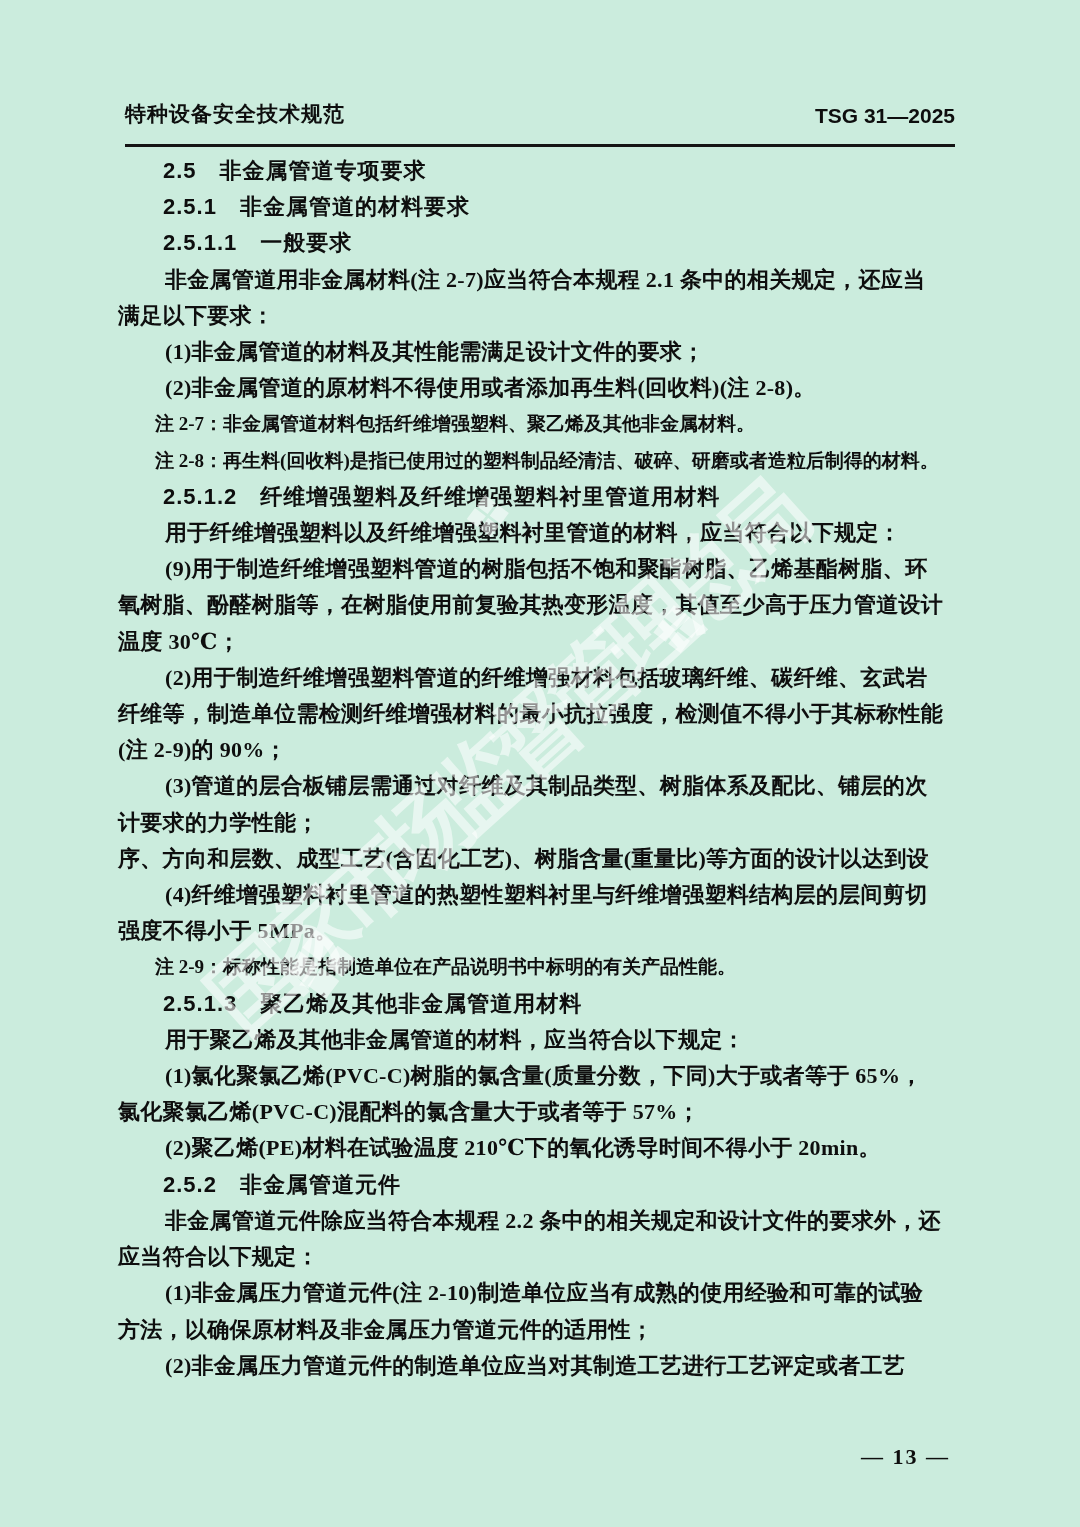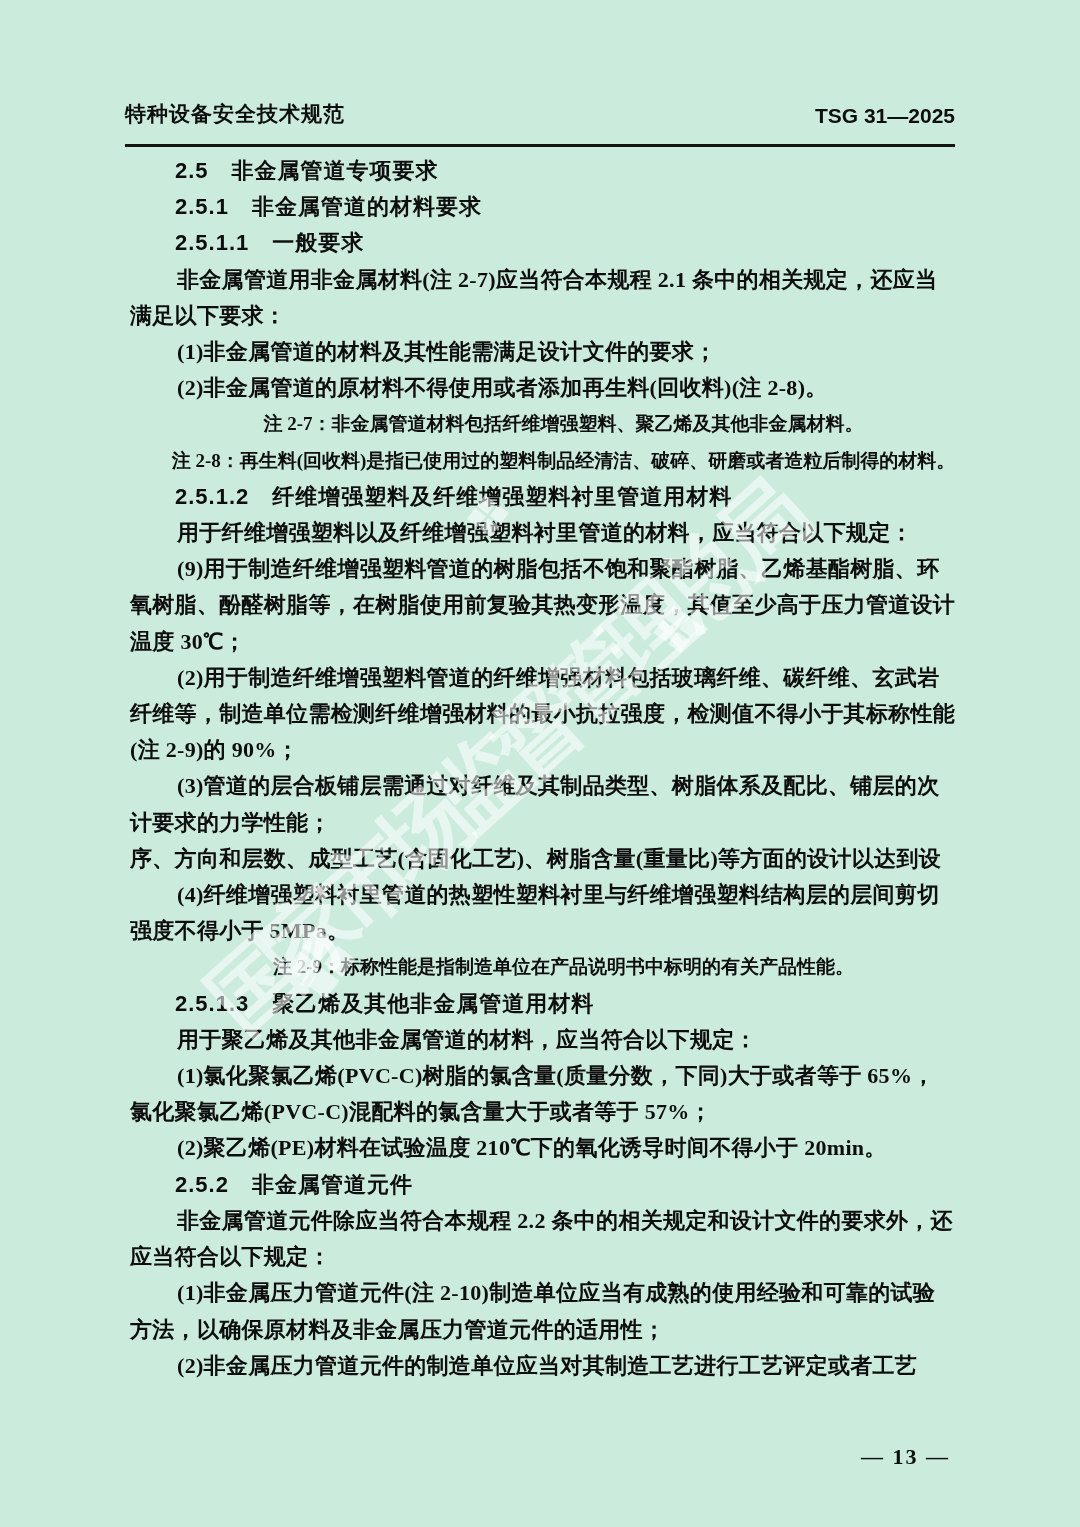--- a/index.html
+++ b/index.html
@@ -16,32 +16,32 @@
     position:absolute;left:125px;top:100px;width:830px;
     display:flex;justify-content:space-between;align-items:flex-end;
     border-bottom:3px solid #141414;
     padding-bottom:16px;
     font-family:"Liberation Sans","DejaVu Sans",sans-serif;
     font-weight:bold;font-size:21px;letter-spacing:1px;
   }
   .header .code{letter-spacing:0;font-family:"Liberation Sans","DejaVu Sans",sans-serif;}
   
   .content{
-    position:absolute;left:130px;top:153px;width:830px;
+    position:absolute;left:118px;top:153px;width:830px;
     font-size:22px;line-height:36.2px;font-weight:bold;
     letter-spacing:0.3px;
   }
-  .line{white-space:nowrap;font-family:Liberation Serif, serif;}
+  .line{white-space:nowrap;}
   .line-heading{
     font-family:"Liberation Sans","DejaVu Sans",sans-serif;
     text-indent:45px;letter-spacing:1px;
   }
   .line-pfirst{text-indent:47px;}
   .line-pcont{text-indent:0;}
-  .line-note{font-size:19px;text-indent:37px;letter-spacing:0;text-align:center;}
+  .line-note{font-size:19px;text-indent:37px;letter-spacing:0;}
   
   .footer{
     position:absolute;right:130px;top:1398px;
     font-size:22px;font-weight:bold;letter-spacing:2px;margin-top:46px;
   }
   
   .watermark{
     position:absolute;inset:0;z-index:5;pointer-events:none;
   }
   .wm-text{

